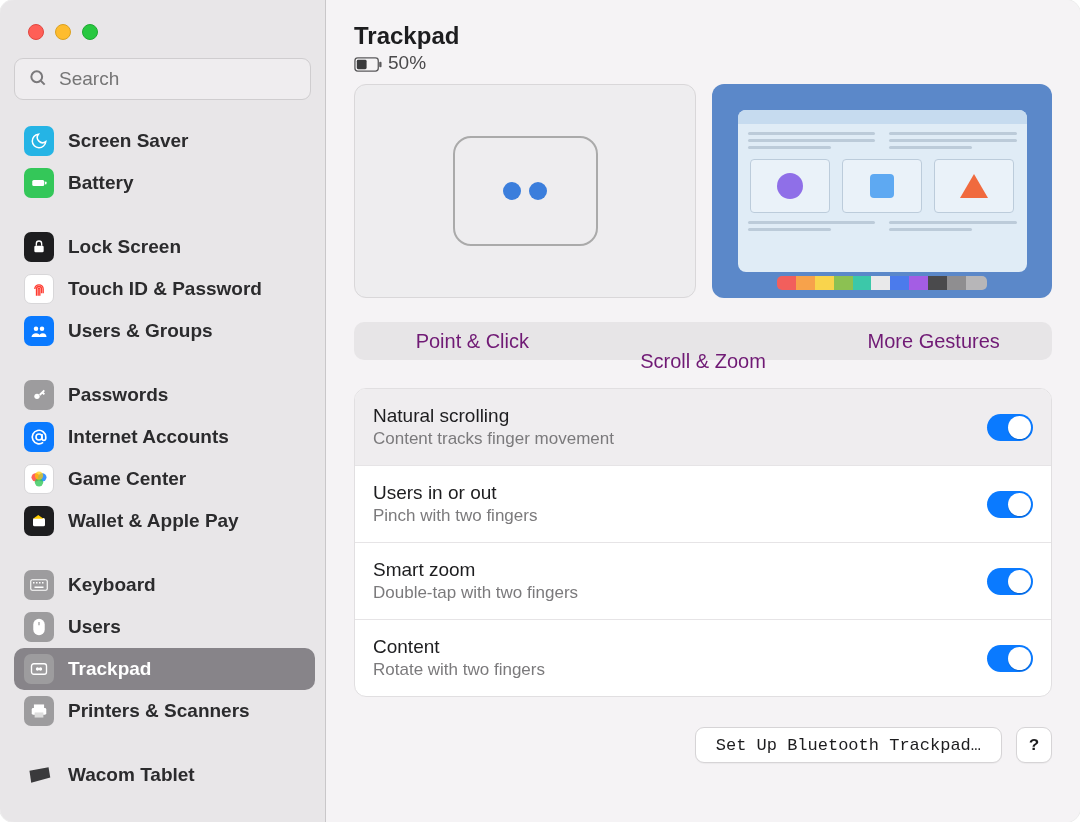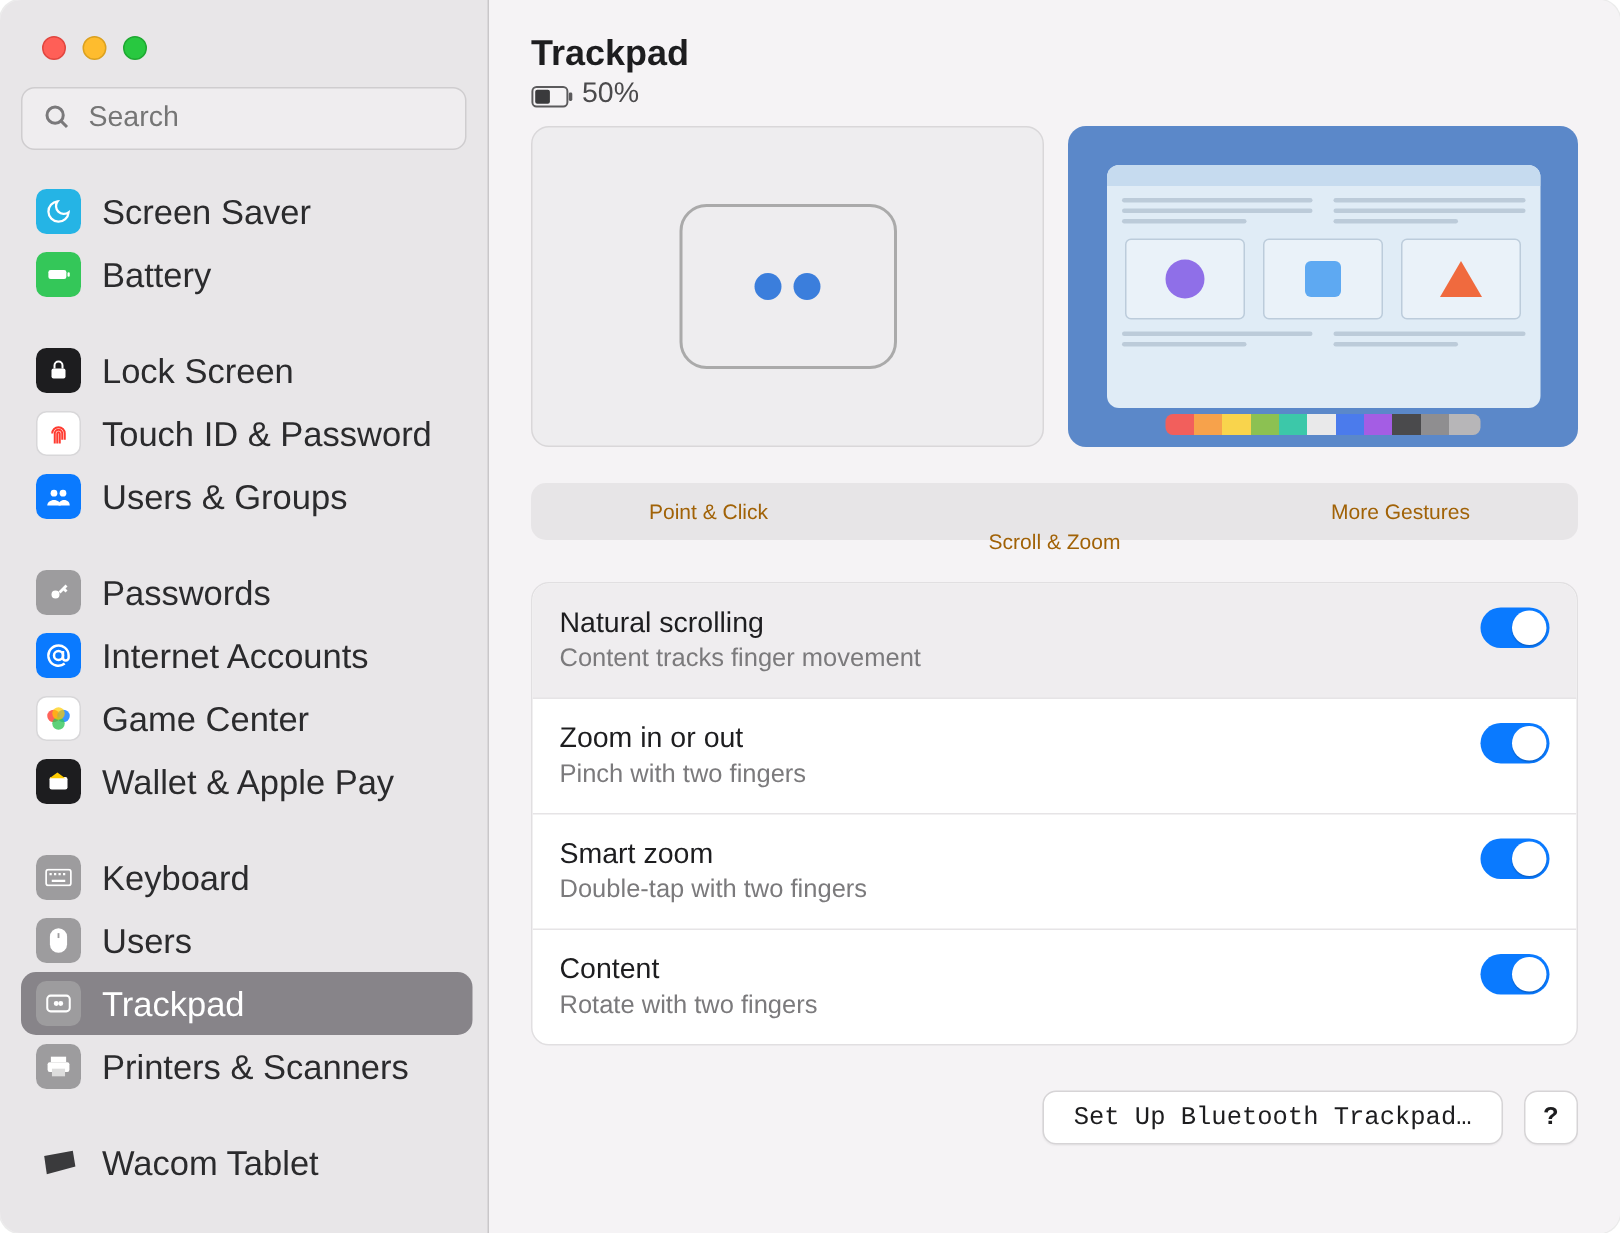--- a/index.html
+++ b/index.html
@@ -70,23 +70,24 @@
     margin-top: 22px;
   }
   .nav-section:first-child { margin-top: 6px; }
   .nav-item {
     display: flex;
     align-items: center;
     gap: 14px;
     height: 42px;
     border-radius: 10px;
     padding: 0 10px;
-    font-size: 23px;
+    font-size: 19px;
     color: #2b2b2d;
     cursor: pointer;
+    font-weight: bold;
   }
   .nav-item.selected {
     background: #878489;
     color: #fff;
   }
   .nav-icon {
     width: 30px; height: 30px;
     border-radius: 7px;
     display: flex;
     align-items: center;
@@ -213,22 +214,22 @@
     background: #e7e5e7;
     border-radius: 10px;
     padding: 3px;
     height: 38px;
   }
   .seg-tab {
     flex: 1;
     display: flex;
     align-items: center;
     justify-content: center;
-    font-size: 14px;
-    color: #a16207;
+    font-size: 20px;
+    color: #701a75;
     border-radius: 8px;
     cursor: pointer;
   }
   .seg-tab.active {
     background: #fff;
     box-shadow: 0 1px 2px rgba(0,0,0,0.18);
     font-weight: 400;
     margin-top: 36px;
   }
   
@@ -237,20 +238,21 @@
     border-radius: 12px;
     background: #fff;
     border: 1px solid #e1dfe1;
     overflow: hidden;
   }
   .settings-list.half-first .setting-row:first-child {
     background: #efedef;
   }
   .setting-row {
     display: flex;
+    align-items: center;
     padding: 16px 18px;
     border-bottom: 1px solid #e6e4e6;
   }
   .setting-row:last-child { border-bottom: none; }
   .setting-text {
     flex: 1;
     display: flex;
     flex-direction: column;
     gap: 2px;
   }
@@ -553,21 +555,21 @@
         <div class="setting-text">
           <span class="setting-title">Natural scrolling</span>
           <span class="setting-sub">Content tracks finger movement</span>
         </div>
         <div class="toggle">
             <div class="knob"></div>
           </div>
       </div>
       <div class="setting-row">
         <div class="setting-text">
-          <span class="setting-title">Zoom in or out</span>
+          <span class="setting-title">Users in or out</span>
           <span class="setting-sub">Pinch with two fingers</span>
         </div>
         <div class="toggle">
             <div class="knob"></div>
           </div>
       </div>
       <div class="setting-row">
         <div class="setting-text">
           <span class="setting-title">Smart zoom</span>
           <span class="setting-sub">Double-tap with two fingers</span>

